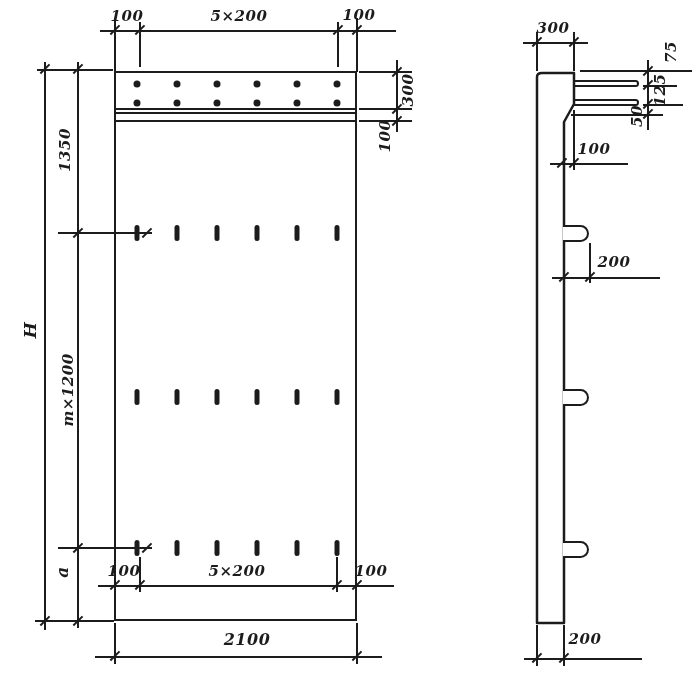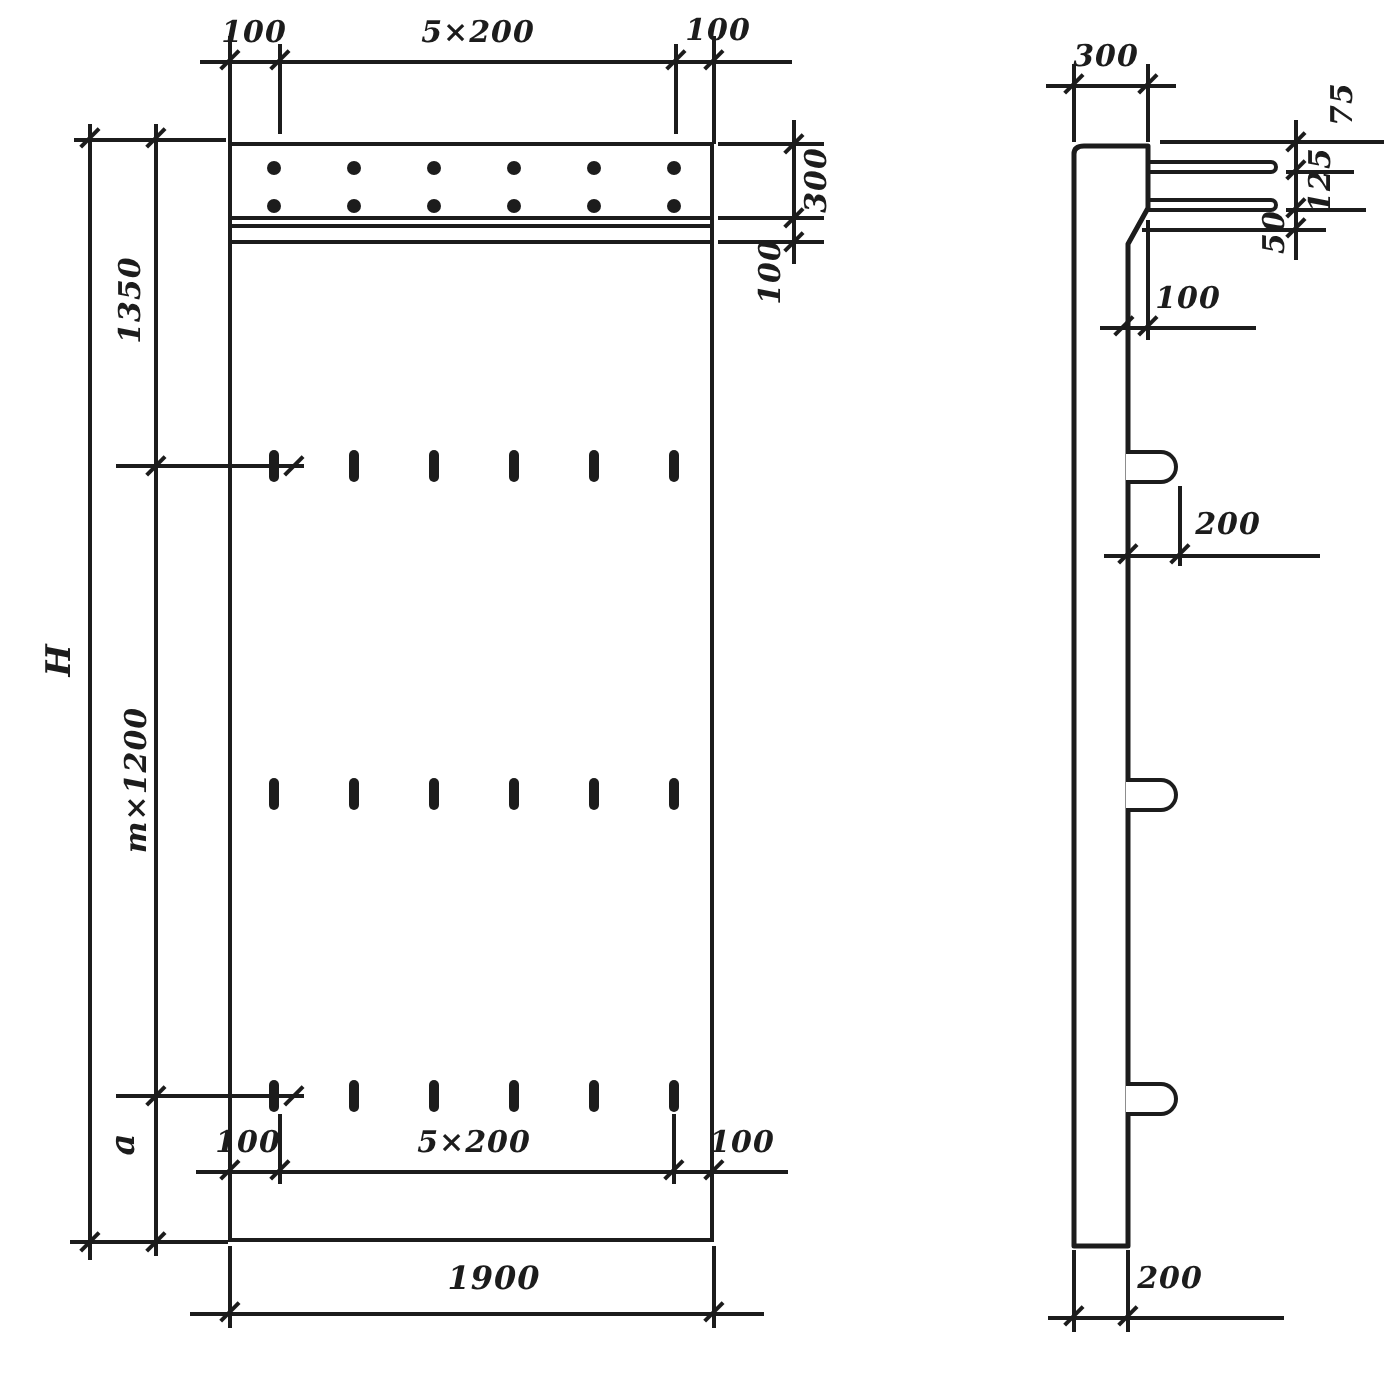--- a/index.html
+++ b/index.html
@@ -72,21 +72,21 @@
   <div class="hline" style="left:98px;top:585px;width:296px;"></div>
   <div class="vline" style="left:139px;top:557px;height:35px;"></div>
   <div class="vline" style="left:336px;top:557px;height:35px;"></div>
   <div class="lbl" style="left:124px;top:571px;">100</div>
   <div class="lbl" style="left:237px;top:571px;">5×200</div>
   <div class="lbl" style="left:371px;top:571px;">100</div>
 
   <div class="hline" style="left:95px;top:656px;width:287px;"></div>
   <div class="vline" style="left:114px;top:623px;height:41px;"></div>
   <div class="vline" style="left:356px;top:623px;height:41px;"></div>
-  <div class="lbl" style="left:247px;top:639px;font-size:16px;">1900</div>
+  <div class="lbl" style="left:247px;top:639px;font-size:16px;">2100</div>
 
   <svg style="left:520px;top:60px;" width="90" height="580" viewBox="0 0 90 580">
     <path d="M 17 563 L 17 17 Q 17 13 22 13 L 54 13 L 54 44 L 44 62 L 44 563 Z" fill="none" stroke="#1c1c1c" stroke-width="2.5" stroke-linejoin="round"></path>
   </svg>
 
   <div class="hline" style="left:523px;top:42px;width:65px;"></div>
   <div class="vline" style="left:536px;top:32px;height:39px;"></div>
   <div class="vline" style="left:573px;top:32px;height:39px;"></div>
   <div class="lbl" style="left:553px;top:28px;">300</div>
 

